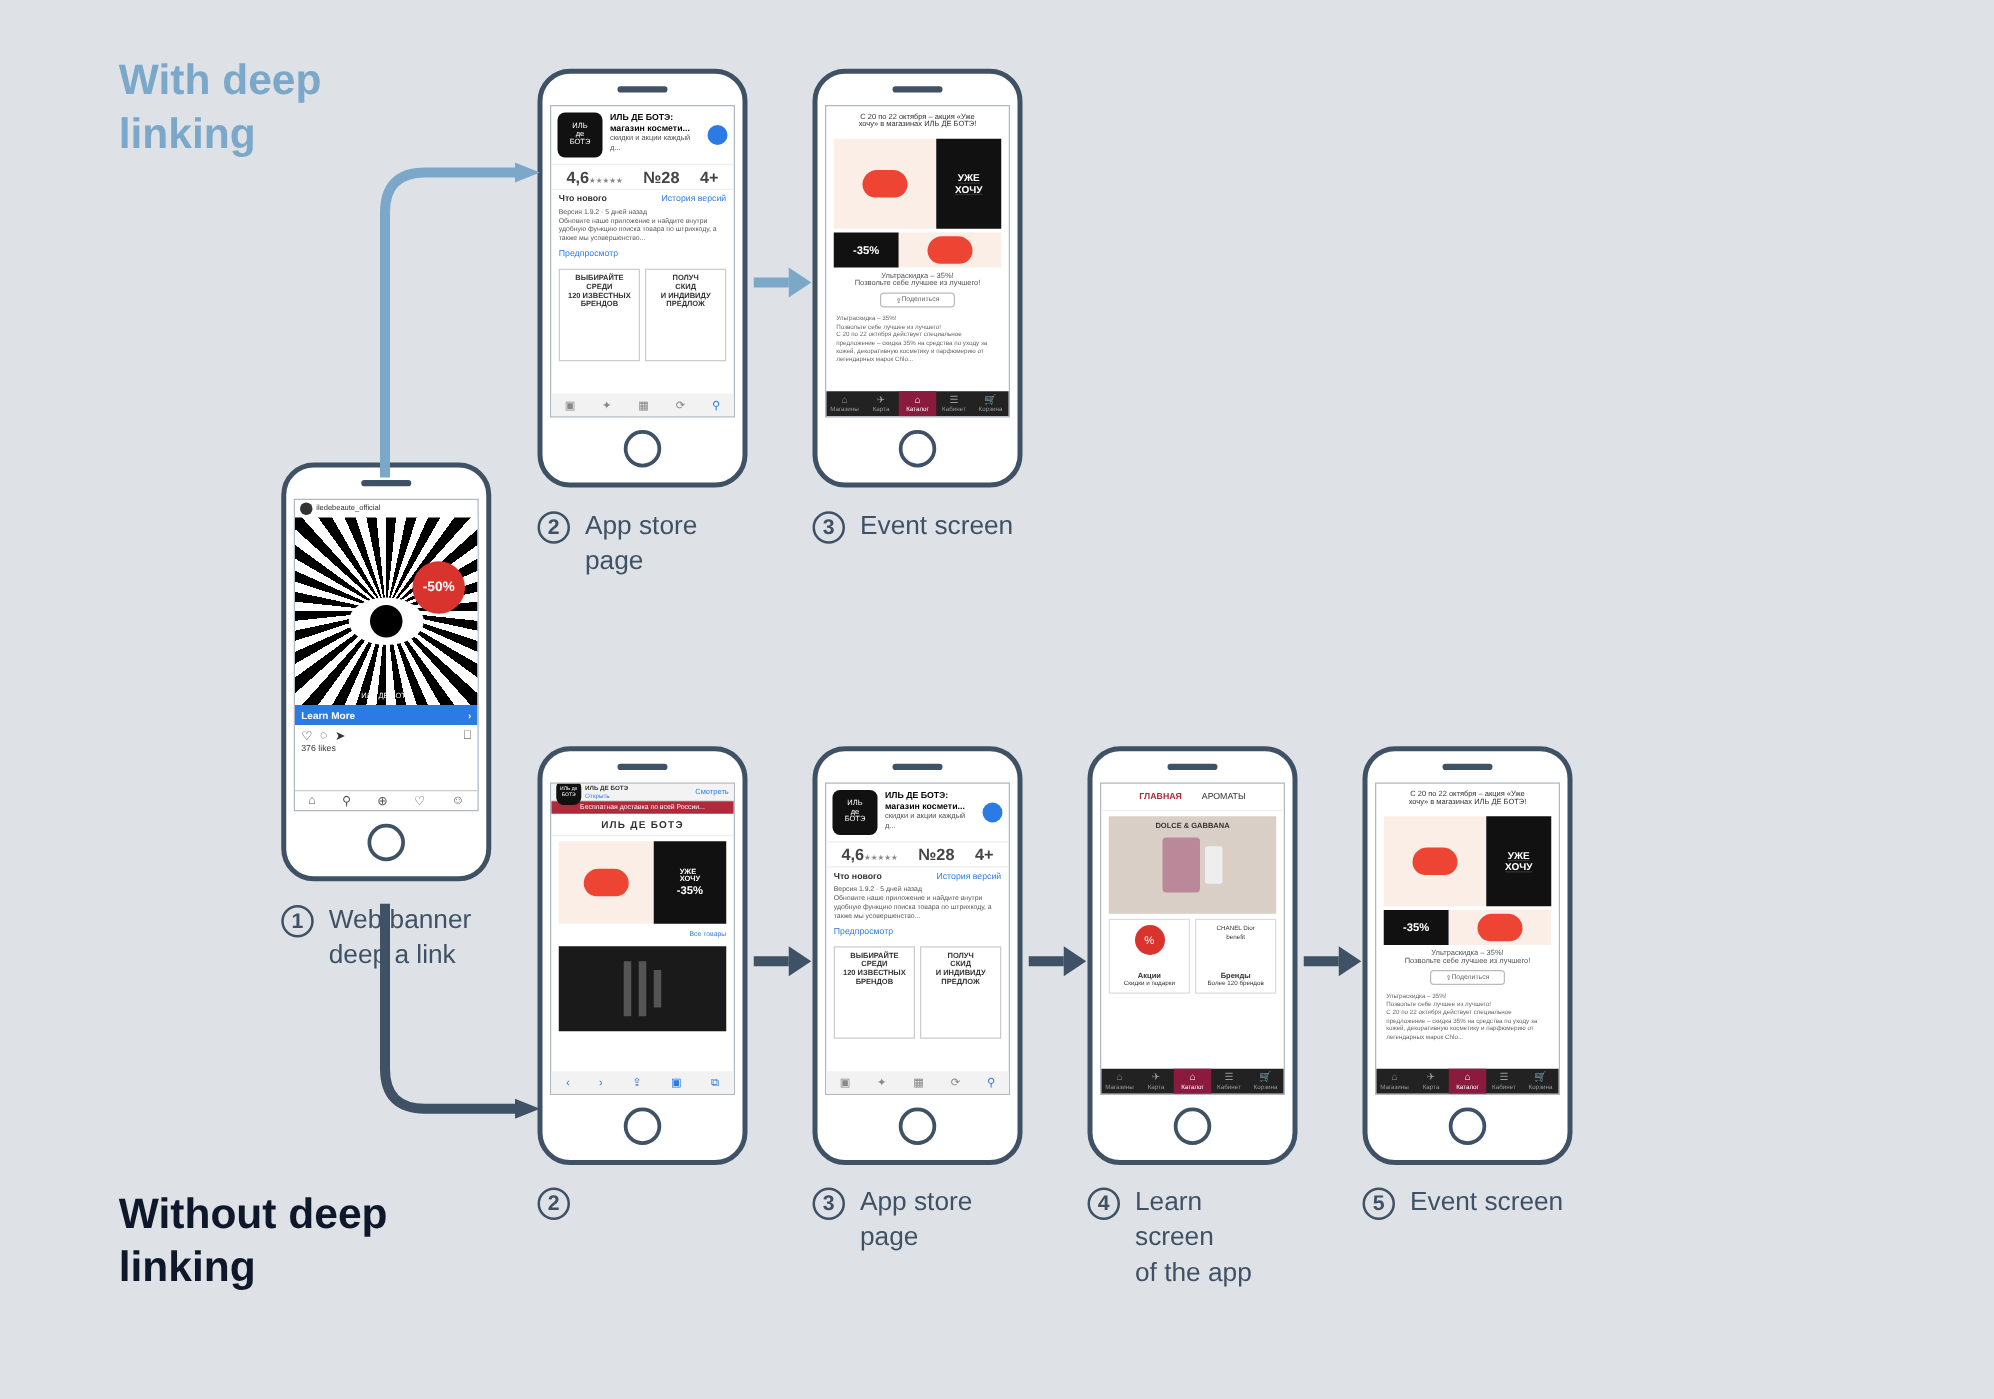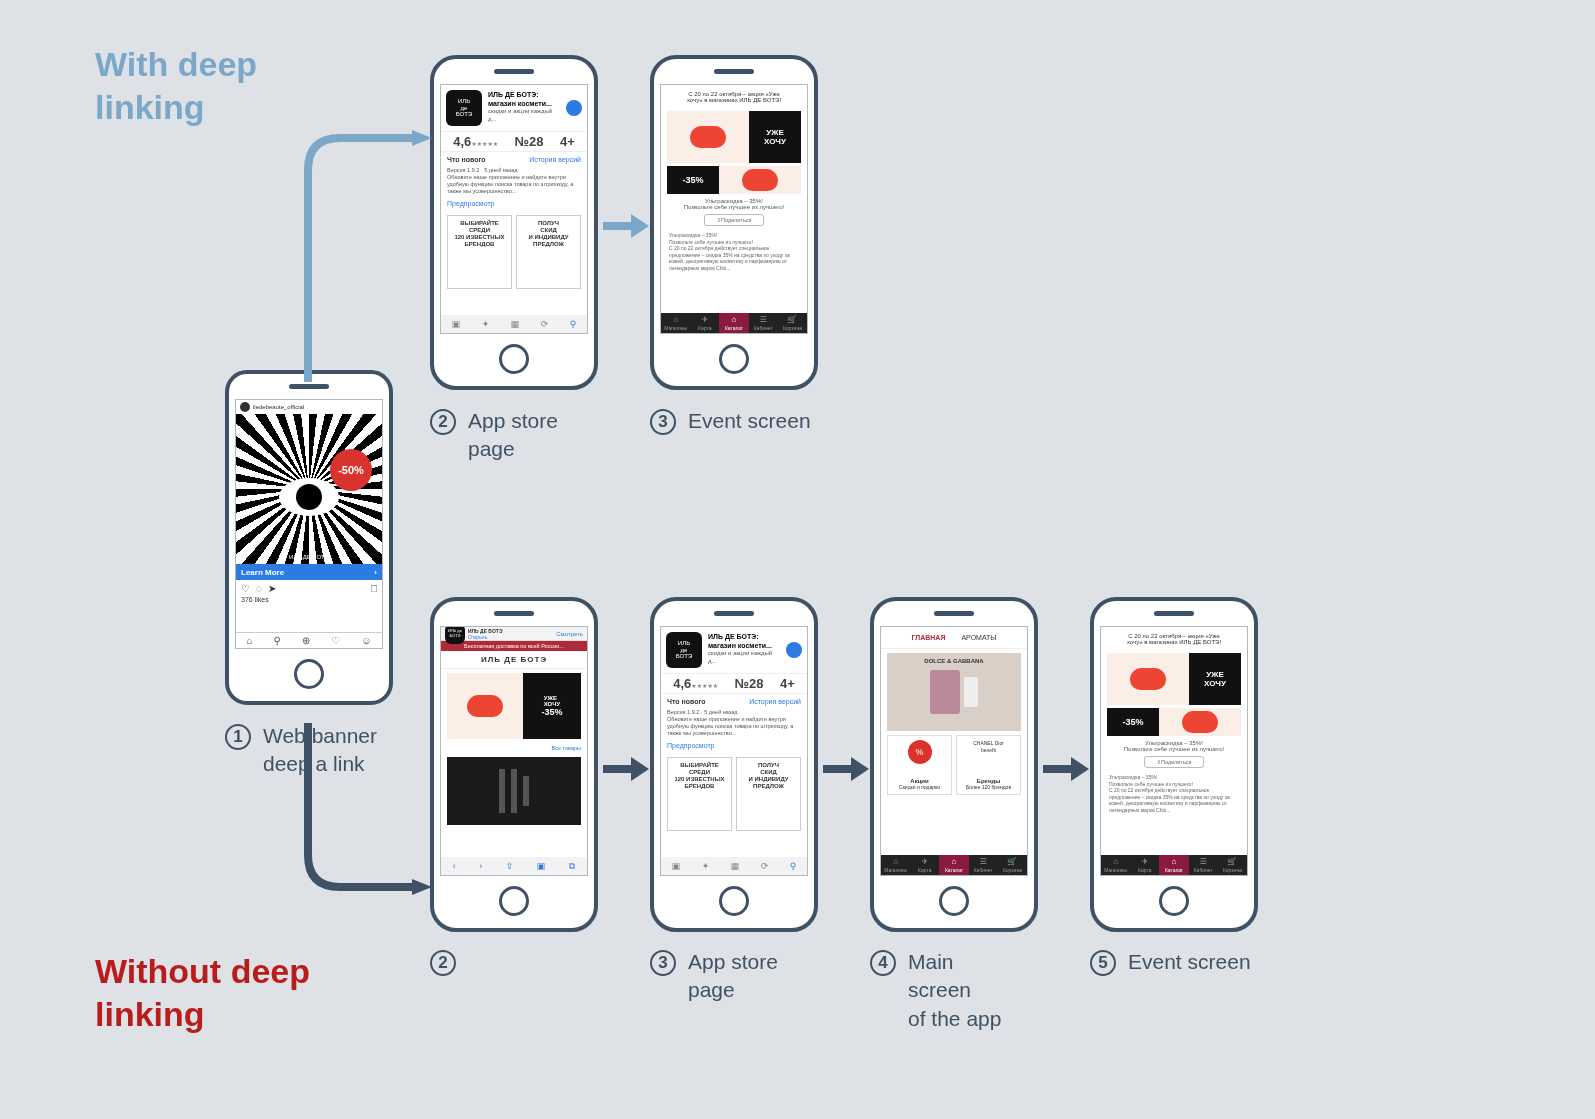--- a/index.html
+++ b/index.html
@@ -12,21 +12,21 @@
     overflow: hidden;
   }
 
   .title {
     position: absolute;
     font-size: 34px;
     font-weight: 700;
     line-height: 1.25;
   }
   .title-top { left: 95px; top: 43px; color: #7ba7c9; }
-  .title-bottom { left: 95px; top: 950px; color: #b91c1c; }
+  .title-bottom { left: 95px; top: 950px; color: #0f172a; }
 
   
   .phone {
     position: absolute;
     width: 168px;
     height: 335px;
     border: 4px solid #3f5165;
     border-radius: 26px;
     background: #fff;
     display: flex;
@@ -123,21 +123,21 @@
   .as-stats b { color:#444; font-size:13px;}
   .as-sec { padding:4px 6px; font-size:7px; font-weight:700; display:flex; justify-content:space-between;}
   .as-sec span:last-child { color:#2c7be5; font-weight:400;}
   .as-body { padding:0 6px; font-size:5.5px; color:#555; line-height:1.3;}
   .as-preview { display:flex; gap:4px; padding:4px 6px;}
   .as-preview .p { flex:1; height:74px; border:1px solid #ccc; font-size:6px; font-weight:700; text-align:center; padding:4px 2px; line-height:1.2;}
   .as-tabbar { position:absolute; bottom:0; left:0; right:0; height:18px; background:#f2f2f2; display:flex; justify-content:space-around; align-items:center; font-size:9px; color:#888;}
   .as-tabbar .act { color:#2c7be5;}
 
   .ev-title { text-align:center; font-size:6px; padding:6px 4px;}
-  .ev-hero { margin:2px 6px; height:52px; display:flex;}
+  .ev-hero { margin:2px 6px; height:72px; display:flex;text-decoration:underline;}
   .ev-lips { flex:1; background:#fbeee6; display:flex; align-items:center; justify-content:center;}
   .ev-lips .l { width:36px; height:22px; background:#e43; border-radius:18px 18px 16px 16px;}
   .ev-want { width:52px; background:#111; color:#fff; display:flex; align-items:center; justify-content:center; font-size:8px; font-weight:700; text-align:center;}
   .ev-row2 { margin:3px 6px; height:28px; display:flex;}
   .ev-disc { width:52px; background:#111; color:#fff; display:flex; align-items:center; justify-content:center; font-size:9px; font-weight:700;}
   .ev-sub { text-align:center; font-size:6px; color:#555; margin:4px 6px;}
   .ev-share { margin:4px auto; width:60px; height:12px; border:1px solid #bbb; border-radius:3px; font-size:5.5px; display:flex; align-items:center; justify-content:center; color:#666;}
   .ev-text { margin:6px 8px; font-size:5px; color:#666; line-height:1.3;}
   .app-tabbar { position:absolute; bottom:0; left:0; right:0; height:20px; background:#222; display:flex; }
   .app-tabbar .t { flex:1; color:#999; font-size:5px; display:flex; flex-direction:column; align-items:center; justify-content:center; gap:1px;}
@@ -162,21 +162,21 @@
   .mn-cards .pct { width:24px; height:24px; border-radius:50%; background:#d9332e; color:#fff; display:flex; align-items:center; justify-content:center; font-size:9px;}
 </style>
 </head>
 <body>
 
 <div class="title title-top" style="white-space:pre-line">With deep
 linking</div>
 <div class="title title-bottom" style="white-space:pre-line">Without deep
 linking</div>
 
-<div class="phone" style="left:225px; top:370px;border-radius:22px;">
+<div class="phone" style="left:225px; top:370px;">
   <div class="speaker"></div>
   <div class="screen">
     <div class="ig-header">
       <div class="ig-avatar"></div>
       <span>iledebeaute_official</span>
     </div>
     <div class="radial">
       <div class="badge">-50%</div>
       <div class="eye">
           <div class="pupil"></div>
@@ -470,21 +470,21 @@
       <div class="t">
           <i>🛒</i>
           <span>Корзина</span>
         </div>
     </div>
   </div>
   <div class="home"></div>
 </div>
 <div class="cap" style="left:870px; top:948px;">
   <div class="num">4</div>
-  <div class="txt" style="white-space:pre-line">Main
+  <div class="txt" style="white-space:pre-line">Learn
 screen
 of the app</div>
 </div>
 
 <div class="phone" style="left:1090px; top:597px;">
   <div class="speaker"></div>
   <div class="screen">
     <div class="ev-title" style="white-space:pre-line">С 20 по 22 октября – акция «Уже
 хочу» в магазинах ИЛЬ ДЕ БОТЭ!</div>
     <div class="ev-hero">

